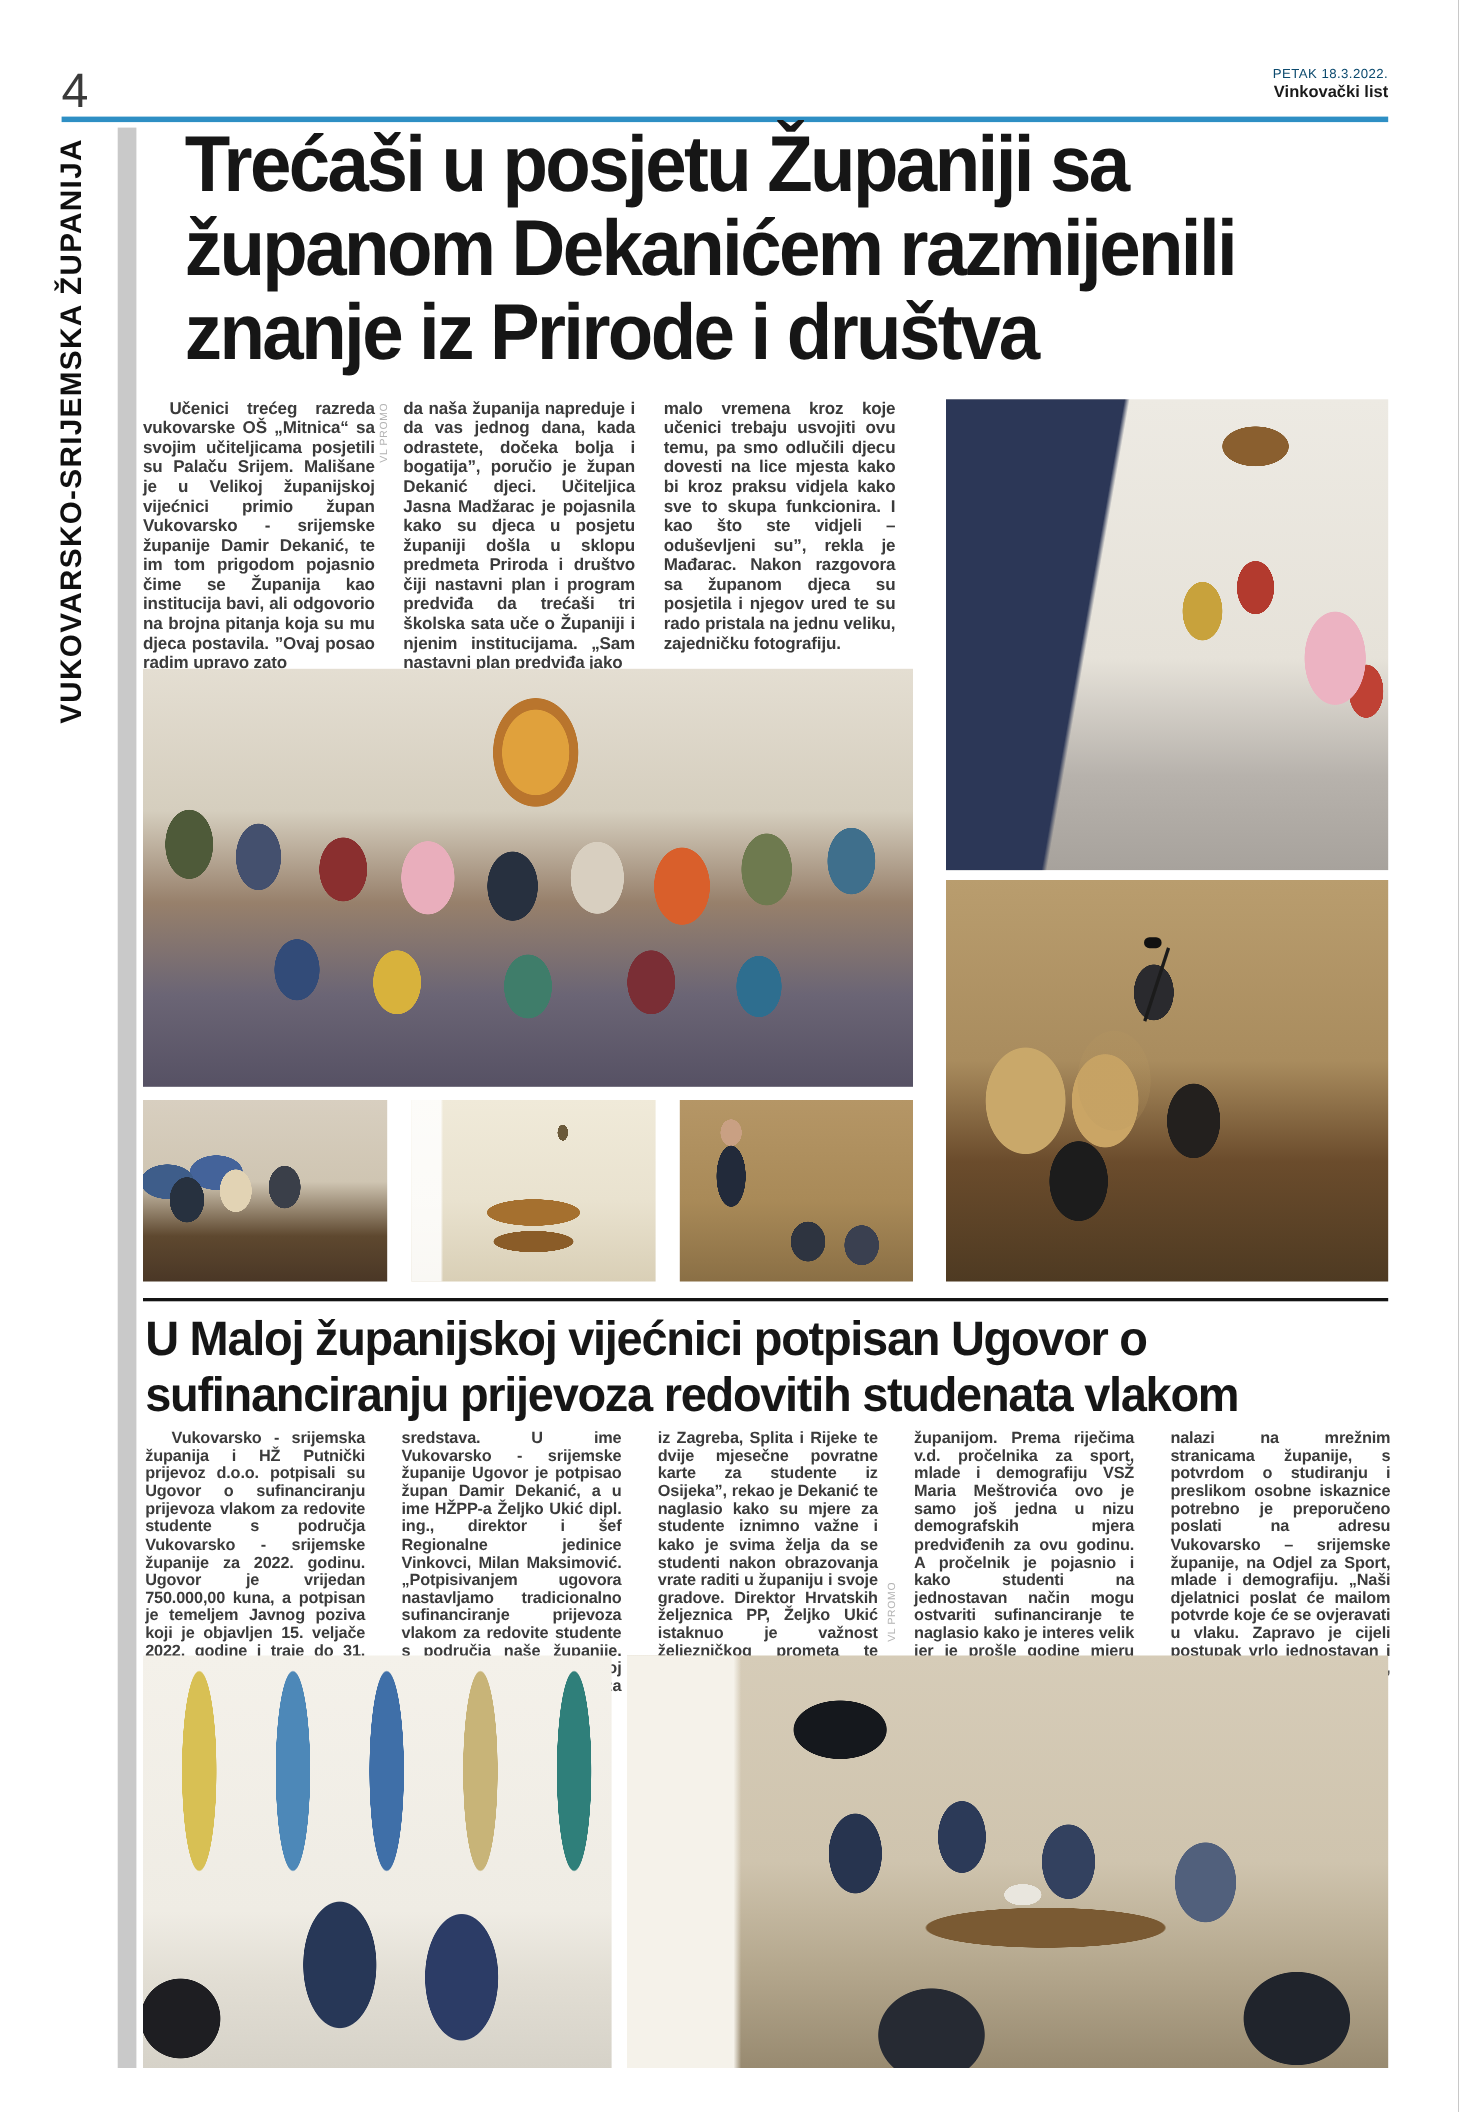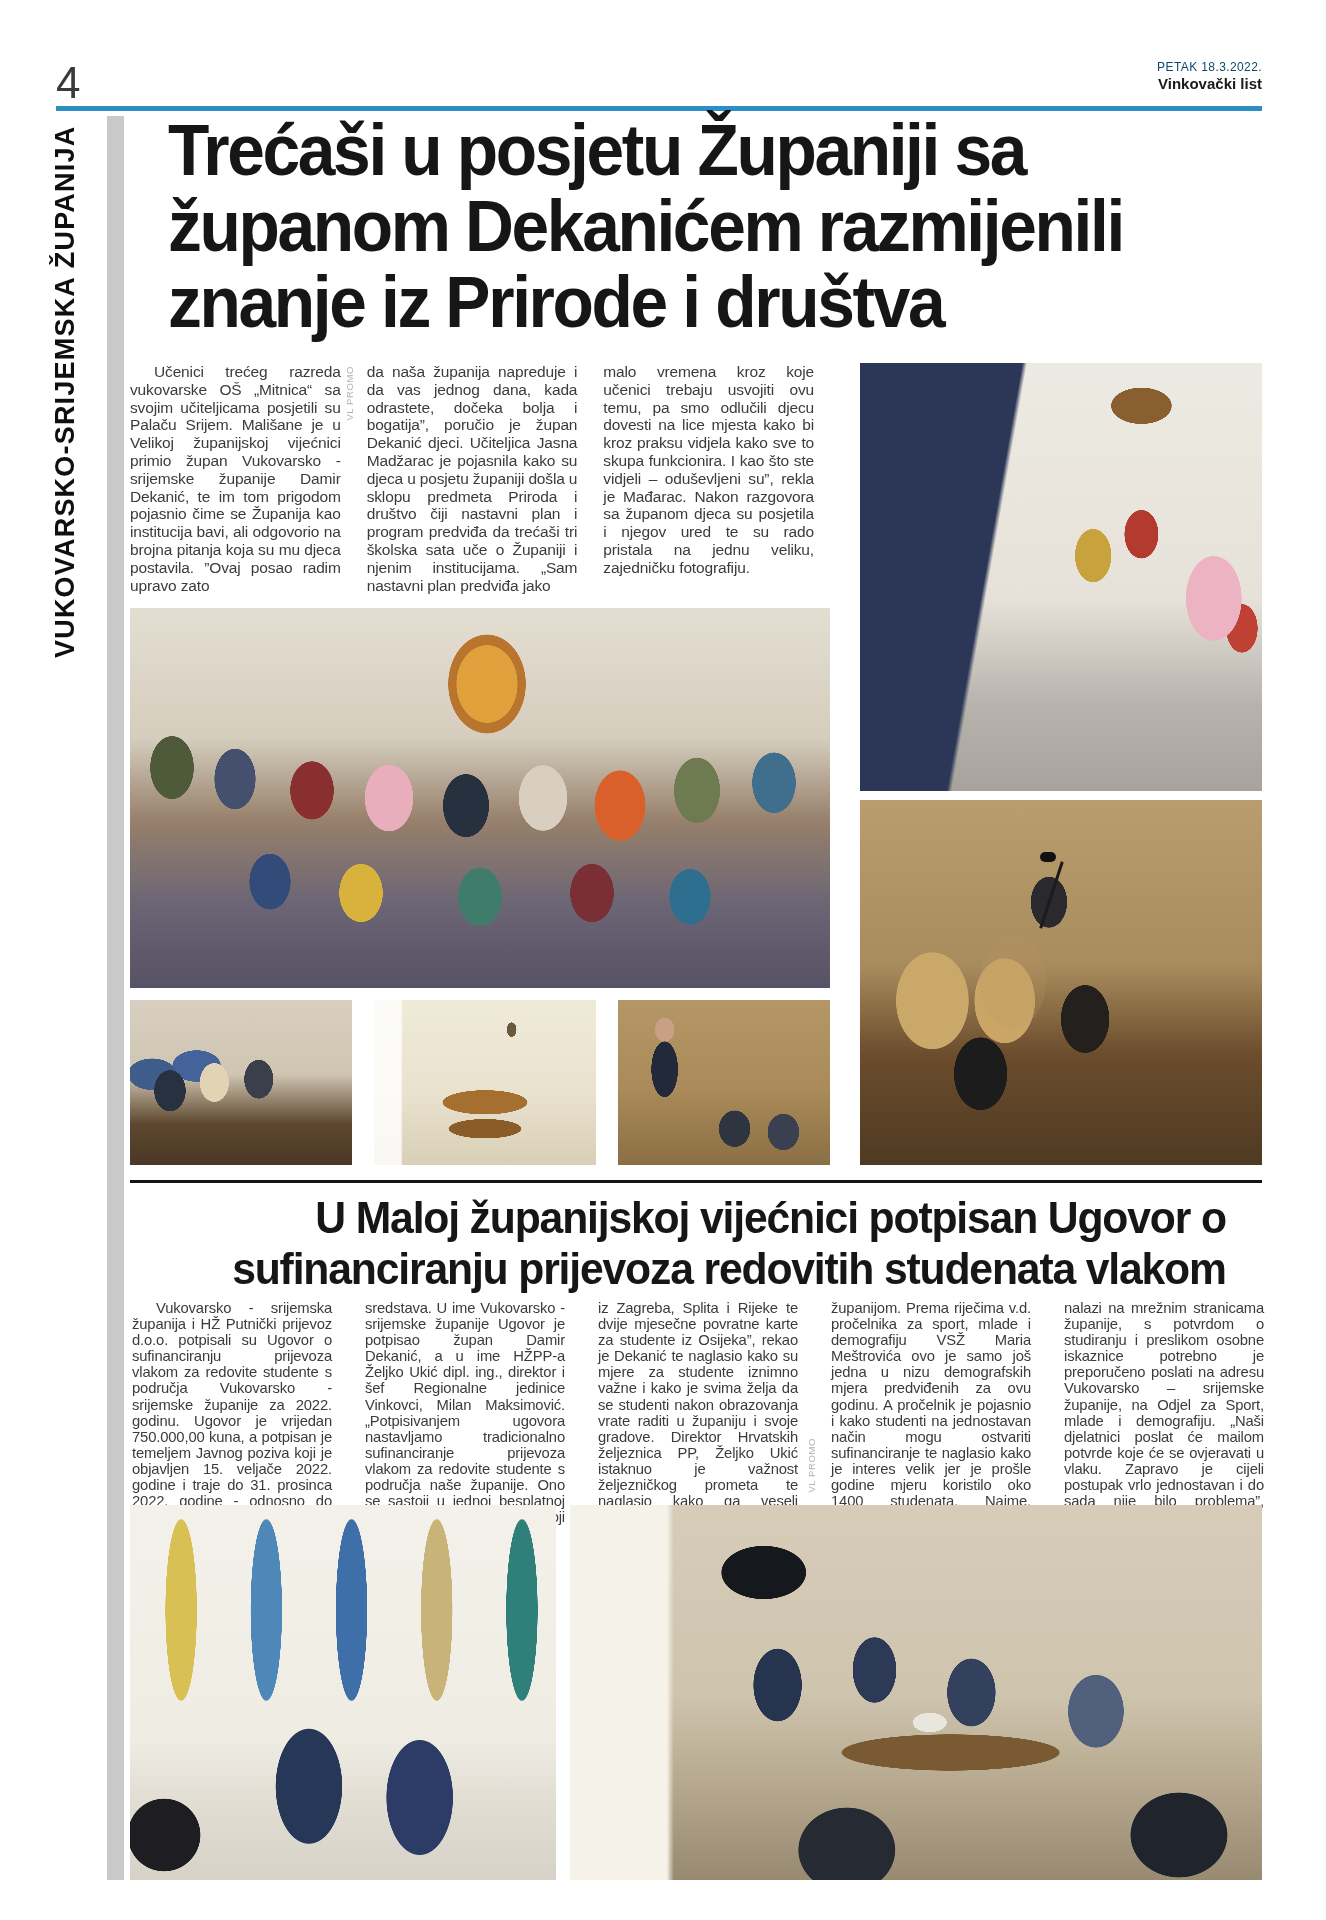--- a/index.html
+++ b/index.html
@@ -15,28 +15,28 @@
   
   .grey-strip{left:107px;top:116px;width:17px;height:1764px;background:#c9c9c9;}
   .vtitle{left:50px;top:118px;height:540px;writing-mode:vertical-rl;transform:rotate(180deg);
           font-size:27px;font-weight:600;color:#0f0f0f;letter-spacing:1.2px;white-space:nowrap;}
   .vpromo{writing-mode:vertical-rl;transform:rotate(180deg);font-size:9.5px;color:#b2b2b2;
           letter-spacing:.6px;white-space:nowrap;}
   
   .h1wrap{left:132px;top:112px;width:1130px;margin-left:36px;}
   .h1line{display:block;font-size:72px;line-height:76px;font-weight:700;color:#161616;
           letter-spacing:-2.5px;transform:scaleX(.94);transform-origin:left top;white-space:nowrap;}
-  .cols{display:flex;}
+  .cols{display:flex;font-weight:bold;}
   .a1cols{left:130px;top:363px;width:684px;gap:26px;}
   .a1cols .col{flex:1;font-size:15.5px;line-height:17.8px;text-align:justify;color:#3b3b3b;
                letter-spacing:-.15px;}
   .indent{text-indent:24px;}
   
   .sep2{left:130px;top:1180px;width:1132px;height:3px;background:#141414;}
-  .h2wrap{left:120px;top:1192px;width:1140px;text-align:right;}
+  .h2wrap{left:132px;top:1192px;width:1140px;}
   .h2line{display:block;font-size:44px;line-height:51px;font-weight:700;color:#161616;
           letter-spacing:-1.2px;transform:scaleX(.97);transform-origin:left top;white-space:nowrap;}
   .a2cols{left:132px;top:1300px;width:1132px;gap:33px;}
   .a2cols .col{flex:1;font-size:14.8px;line-height:16.1px;text-align:justify;color:#3b3b3b;
                letter-spacing:-.15px;}
   
   .photo{overflow:hidden;}
   .ph-group{left:130px;top:608px;width:700px;height:380px;background:
      radial-gradient(55px 70px at 51% 20%, #e0a13c 0 55%, #b9752d 56% 70%, transparent 71%),
      radial-gradient(36px 52px at 6% 42%, #4e5a39 0 60%, transparent 61%),

